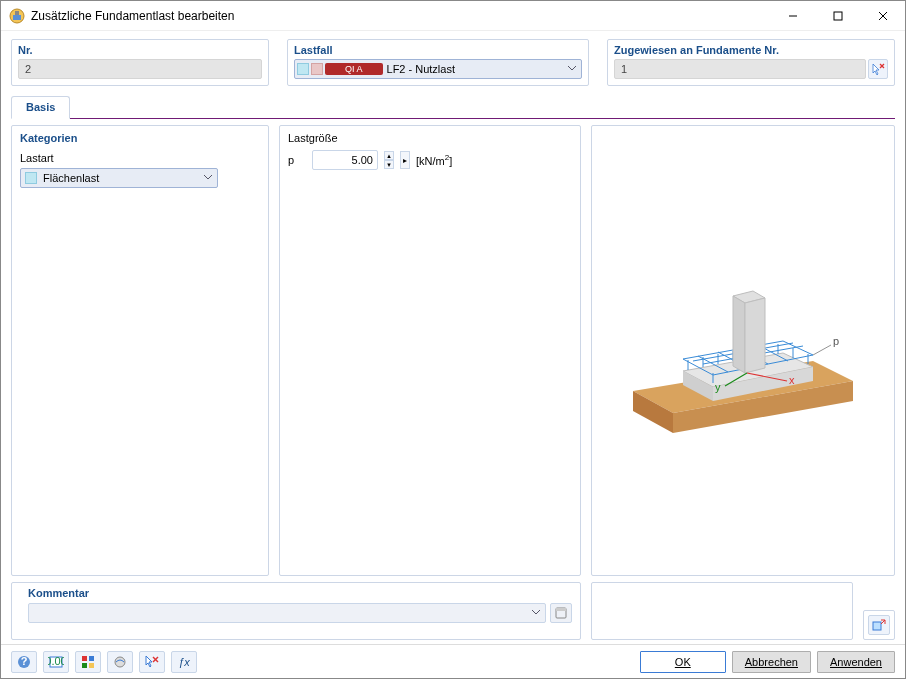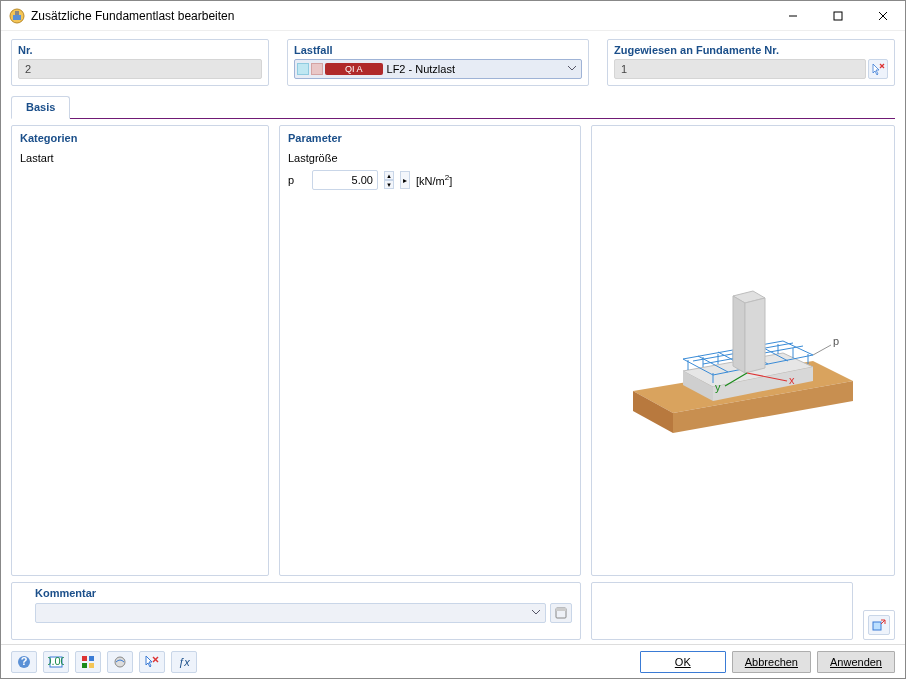--- a/index.html
+++ b/index.html
@@ -50,21 +50,21 @@
   .param-row { display:flex; align-items:center; gap:6px; margin-top:6px;}
   .param-row .sym{ width:18px;}
   .num-input { width:66px; height:20px; border:1px solid #c9d6e8; background:#fff; text-align:right; padding:2px 4px; border-radius:2px;}
   .spinner { display:flex; flex-direction:column; gap:0;}
   .spinner div{ width:10px;height:9px;border:1px solid #c9d6e8; background:#f3f6fb; font-size:7px; display:flex;align-items:center;justify-content:center; line-height:0;}
   .play { width:10px;height:18px;border:1px solid #c9d6e8;background:#f3f6fb;display:flex;align-items:center;justify-content:center;font-size:8px;}
   .unit sup{font-size:8px;}
   
   
   .commentrow { display:flex; gap:10px;}
-  .commentrow .comment-panel { width:570px; border:1px solid #ccd6e6; border-radius:2px; padding:4px 8px 8px 23px;}
+  .commentrow .comment-panel { width:570px; border:1px solid #ccd6e6; border-radius:2px; padding:4px 8px 8px 16px;}
   .commentrow .blank-panel { flex:1; border:1px solid #ccd6e6; border-radius:2px; }
   .comment-combo { display:flex; gap:4px; align-items:center; margin-top:4px;}
   .comment-combo .cbox { flex:1; height:20px; border:1px solid #c9d6e8; background:#eef1f7; border-radius:2px; position:relative;}
   .comment-combo .cbox .caret { position:absolute; right:4px; top:3px;}
   .comment-combo .icon-btn { width:22px;height:20px;border:1px solid #c9d6e8;background:#eef1f7;display:flex;align-items:center;justify-content:center;border-radius:2px;color:#888;}
   
   
   .preview-tools { border:1px solid #ccd6e6; border-radius:2px; padding:4px; display:flex; gap:4px;}
   .preview-tools .tool { width:22px;height:20px;border:1px solid #c9d6e8;background:#eef3fb;display:flex;align-items:center;justify-content:center;border-radius:2px;}
   
@@ -151,26 +151,34 @@
     <div class="tabstrip">
       <div class="tab">Basis</div>
     </div>
 
     <div class="mainrow">
 
       <div class="col left">
         <div class="panel">
           <div class="panel-title">Kategorien</div>
           <div style="margin-bottom:4px;">Lastart</div>
+          <div class="combo">
+            <div class="sw"></div>
+            <span>Flächenlast</span>
+            <span class="caret">
+                <svg width="10" height="10">
+                  <path d="M1 3 L5 7 L9 3" fill="none" stroke="#556"></path>
+                </svg>
+              </span>
+          </div>
         </div>
       </div>
 
       <div class="col mid">
         <div class="panel">
-          <div class="panel-title">Parameter</div>
           <div>Lastgröße</div>
           <div class="param-row">
             <span class="sym">p</span>
             <input class="num-input" value="5.00" style="">
             <div class="spinner">
               <div>▴</div>
               <div>▾</div>
             </div>
             <div class="play">▸</div>
             <span class="unit"><span>[kN/m</span><sup>2</sup><span>]</span></span>

